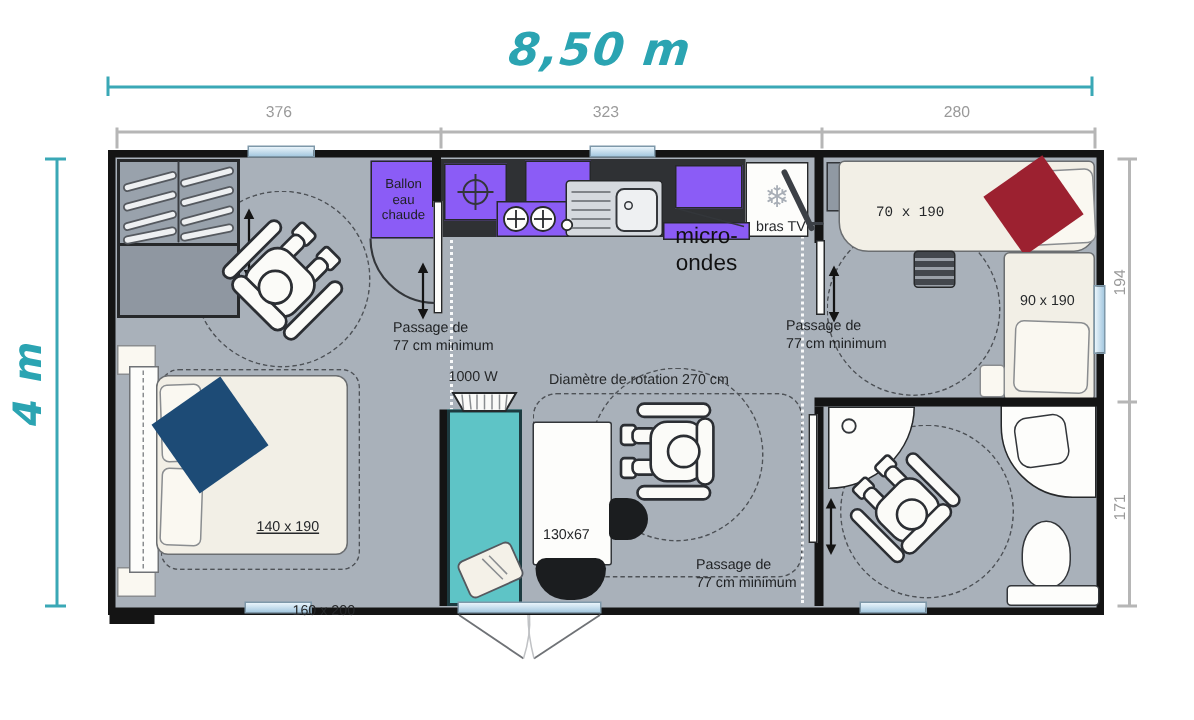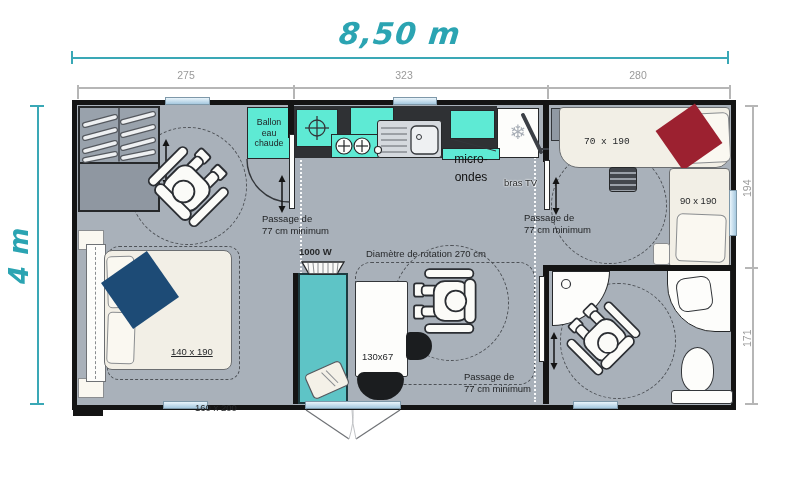--- a/index.html
+++ b/index.html
@@ -23,21 +23,21 @@
   .door-slide{position:absolute;background:#fdfdfb;border:1px solid #26282a;z-index:5;}
   .win-h{position:absolute;height:8px;background:linear-gradient(#e9f4fb,#a6c9e0);
          border:1px solid #7e98a9;box-sizing:border-box;z-index:6;}
   .win-v{position:absolute;width:8px;background:linear-gradient(90deg,#e9f4fb,#a6c9e0);
          border:1px solid #7e98a9;box-sizing:border-box;z-index:6;}
   .dash-circle{position:absolute;border:1.6px dashed #4e5257;border-radius:50%;z-index:2;}
   .dash-rect{position:absolute;border:1.6px dashed #4e5257;z-index:2;}
   .dotline{position:absolute;width:0;border-left:2px dotted rgba(255,255,255,.92);z-index:3;}
   .furn{position:absolute;box-sizing:border-box;z-index:4;}
   .cream{background:#f2efe6;border:1.5px solid #6b6e71;}
-  .whitebox{background:#5eead4;border:1px solid #26282a;}
+  .whitebox{background:#8b5cf6;border:1px solid #26282a;}
   .pillow{background:#faf8f1;border:1px solid #8a8d90;}
   .lbl{position:absolute;font-size:9.5px;color:#26282a;white-space:nowrap;z-index:7;}
   .passage{position:absolute;font-size:9.5px;line-height:11.5px;color:#1e2022;
            white-space:nowrap;z-index:7;}
   .overlay{position:absolute;left:0;top:0;width:796px;height:480px;z-index:8;pointer-events:none;}
 </style>
 </head>
 <body>
 
 <div class="stage">
@@ -45,21 +45,21 @@
   <div class="dim-title" style="left:280px;top:16px;width:240px;">8,50 m</div>
   <div class="teal-line" style="left:72px;top:57px;width:656px;height:2px;"></div>
   <div class="teal-line" style="left:71px;top:51px;width:2px;height:13px;"></div>
   <div class="teal-line" style="left:727px;top:51px;width:2px;height:13px;"></div>
 
   <div class="gray-line" style="left:78px;top:87px;width:652px;height:1.5px;"></div>
   <div class="gray-line" style="left:77px;top:85px;width:1.5px;height:14px;"></div>
   <div class="gray-line" style="left:293px;top:85px;width:1.5px;height:14px;"></div>
   <div class="gray-line" style="left:547px;top:85px;width:1.5px;height:14px;"></div>
   <div class="gray-line" style="left:729px;top:85px;width:1.5px;height:14px;"></div>
-  <div class="dimtxt" style="left:146px;top:69px;width:80px;">275</div>
+  <div class="dimtxt" style="left:146px;top:69px;width:80px;">376</div>
   <div class="dimtxt" style="left:364px;top:69px;width:80px;">323</div>
   <div class="dimtxt" style="left:598px;top:69px;width:80px;">280</div>
 
   <div class="dim-title-v" style="left:4px;top:218px;height:74px;">4 m</div>
   <div class="teal-line" style="left:37px;top:106px;width:2px;height:298px;"></div>
   <div class="teal-line" style="left:30px;top:105px;width:14px;height:2px;"></div>
   <div class="teal-line" style="left:30px;top:403px;width:14px;height:2px;"></div>
 
   <div class="gray-line" style="left:752px;top:106px;width:1.5px;height:298px;"></div>
   <div class="gray-line" style="left:745px;top:105px;width:13px;height:1.5px;"></div>
@@ -115,45 +115,45 @@
   <div class="lbl" style="left:171px;top:346px;text-decoration:underline;">140 x 190</div>
   <div class="lbl" style="left:195px;top:402px;">160 x 200</div>
 
   <div class="furn" style="left:294px;top:106px;width:203px;height:52px;background:#2f3134;"></div>
   <div class="furn whitebox" style="left:296px;top:109px;width:42px;height:38px;"></div>
   <div class="furn whitebox" style="left:350px;top:107px;width:44px;height:28px;"></div>
   <div class="furn whitebox" style="left:331px;top:134px;width:63px;height:24px;"></div>
   <div class="furn" style="left:377px;top:120px;width:65px;height:38px;background:#d5d9de;border:1.5px solid #26282a;border-radius:3px;"></div>
   <div class="furn whitebox" style="left:450px;top:110px;width:45px;height:29px;"></div>
   <div class="furn whitebox" style="left:442px;top:148px;width:58px;height:12px;z-index:7;text-align:center;">
-    <span style="font-size:12px;line-height:11px;color:#111;">micro-ondes</span>
+    <span style="font-size:15px;line-height:11px;color:#111;">micro-ondes</span>
   </div>
   <div class="furn" style="left:497px;top:108px;width:42px;height:50px;background:#fdfdfb;border:1.5px solid #26282a;text-align:center;">
     <span style="font-size:20px;line-height:46px;color:#a8aeb6;">❄</span>
   </div>
-  <div class="lbl" style="left:504px;top:177px;text-shadow:0 0 2px #fff,0 0 2px #fff;">bras TV</div>
+  <div class="lbl" style="left:504px;top:146px;text-shadow:0 0 2px #fff,0 0 2px #fff;">bras TV</div>
 
   <div class="furn" style="left:551px;top:108px;width:34px;height:33px;background:#9099a3;border:1px solid #33363a;"></div>
   <div class="furn cream" style="left:559px;top:107px;width:171px;height:61px;border-radius:4px 4px 14px 20px;"></div>
   <div class="furn pillow" style="left:686px;top:113px;width:44px;height:50px;border-radius:6px;transform:rotate(-3deg);"></div>
   <div class="furn" style="left:665px;top:113px;width:48px;height:48px;background:#9c2130;transform:rotate(-35deg);"></div>
   <div class="lbl" style="left:584px;top:136px;font-family:Liberation Mono, monospace;">70 x 190</div>
   <div class="furn" style="left:609px;top:167px;width:28px;height:25px;background:repeating-linear-gradient(#43474d 0 4px,#9aa0a8 4px 6px);border:1px solid #26282a;border-radius:3px;"></div>
   <div class="furn cream" style="left:669px;top:168px;width:61px;height:100px;border-radius:4px;"></div>
   <div class="lbl" style="left:680px;top:195px;">90 x 190</div>
   <div class="furn pillow" style="left:676px;top:214px;width:50px;height:48px;border-radius:6px;transform:rotate(2deg);"></div>
   <div class="furn pillow" style="left:653px;top:243px;width:17px;height:22px;border-radius:3px;"></div>
   <div class="dash-circle" style="left:551px;top:148px;width:114px;height:114px;"></div>
   <div class="passage" style="left:524px;top:212px;">
     <div>Passage de</div>
     <div>77 cm minimum</div>
   </div>
 
   <div class="furn" style="left:298px;top:273px;width:50px;height:131px;background:#5ec4c6;border:2px solid #1d3b40;"></div>
-  <div class="lbl" style="left:299px;top:246px;font-weight:bold;">1000 W</div>
+  <div class="lbl" style="left:299px;top:246px;">1000 W</div>
   <div class="lbl" style="left:366px;top:248px;">Diamètre de rotation 270 cm</div>
   <div class="dash-rect" style="left:355px;top:262px;width:178px;height:121px;border-radius:16px;"></div>
   <div class="dash-circle" style="left:393px;top:245px;width:114px;height:114px;"></div>
   <div class="furn" style="left:355px;top:281px;width:53px;height:96px;background:#fdfdfb;border:1.5px solid #33363a;border-radius:2px;"></div>
   <div class="lbl" style="left:362px;top:351px;">130x67</div>
   <div class="furn" style="left:357px;top:372px;width:47px;height:28px;background:#1b1d1f;border-radius:8px 8px 24px 24px;"></div>
   <div class="furn" style="left:406px;top:332px;width:26px;height:28px;background:#1b1d1f;border-radius:5px 16px 16px 5px;"></div>
   <div class="dotline" style="left:300px;top:160px;height:242px;"></div>
   <div class="dotline" style="left:534px;top:110px;height:292px;"></div>
   <div class="passage" style="left:464px;top:371px;">

